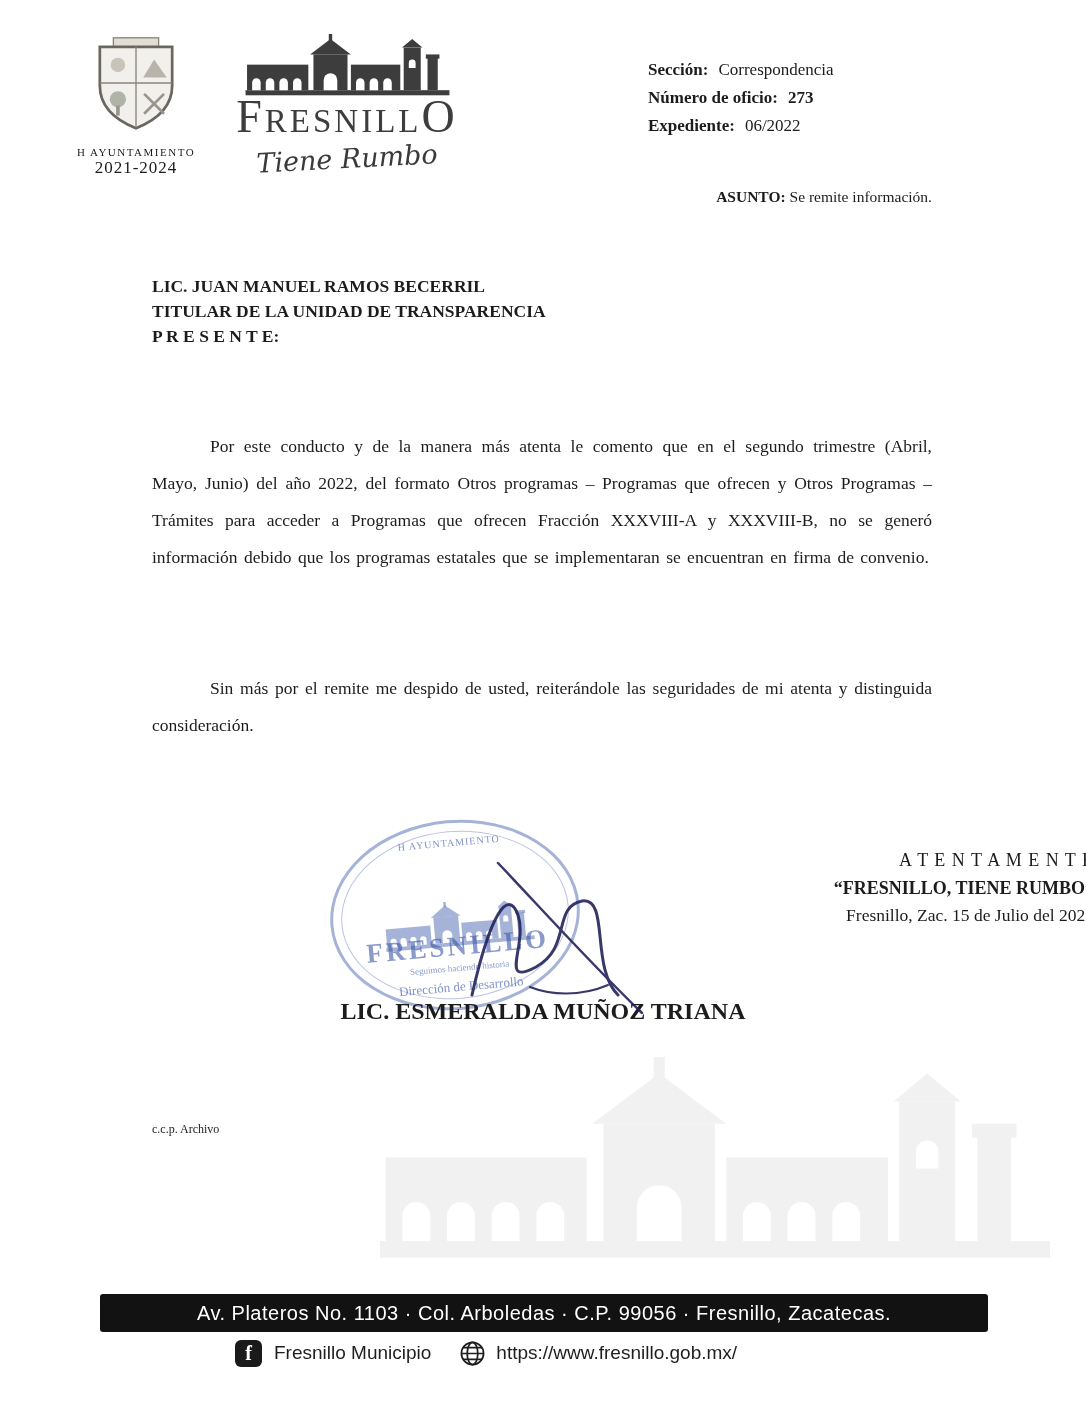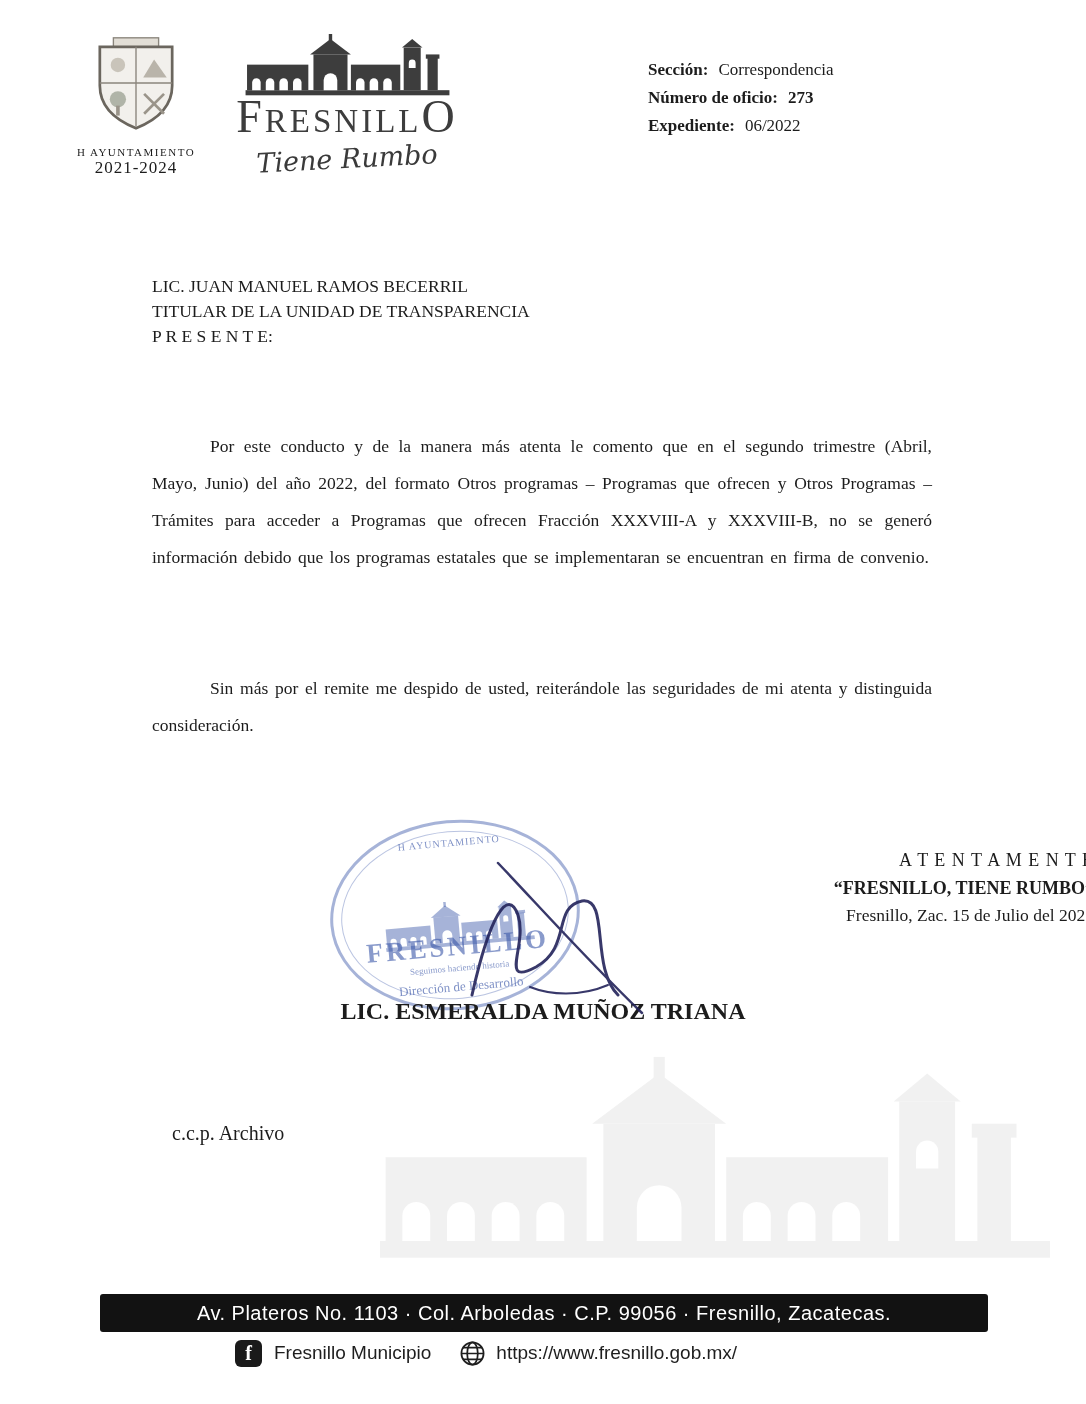--- a/index.html
+++ b/index.html
@@ -33,21 +33,21 @@
   .logo-word .big{font-size:46px;}
   .logo-tagline{font-family:"DejaVu Serif", serif;font-style:italic;font-size:27px;
     transform:rotate(-3deg);margin-top:2px;color:#3a3a3a;}
 
   .meta-block{left:648px;top:56px;width:320px;font-size:17px;line-height:28px;}
   .meta-line b{font-weight:bold;text-align:center;}
   .meta-gap{display:inline-block;width:10px;}
   .asunto-line{left:0;top:188px;width:932px;text-align:right;font-size:15.5px;}
 
   
-  .recipient{left:152px;top:274px;font-weight:normal;font-size:17.5px;line-height:25px;}
+  .recipient{left:152px;top:274px;font-weight:bold;font-size:17.5px;line-height:25px;}
 
   
   .para{left:152px;width:780px;font-size:17.5px;line-height:37px;
         text-align:justify;text-indent:58px;word-spacing:2px;}
   .para1{top:428px;}
   .para2{top:670px;}
 
   
   .stamp{
     left:330px;top:820px;width:250px;height:190px;
@@ -74,21 +74,21 @@
   .sig-lines{left:8px;top:850px;width:1086px;text-align:right;z-index:2;}
   .sig-atentamente{font-size:18px;letter-spacing:1px;}
   .sig-slogan{font-size:18px;font-weight:bold;margin-top:7px;padding-left:36px;}
   .sig-date{font-size:17.5px;margin-top:6px;}
 
   .sig-svg{left:440px;top:845px;width:230px;height:175px;z-index:3;}
 
   .sig-name-block{left:0;top:998px;width:1086px;text-align:center;z-index:2;
     font-weight:bold;font-size:24px;line-height:27px;}
 
-  .ccp{left:152px;top:1122px;font-size:20px;margin-left:20px;}
+  .ccp{left:152px;top:1122px;font-size:12px;}
 
   
   .watermark{left:380px;top:1055px;width:670px;height:210px;color:#444;opacity:0.07;z-index:0;}
 
   
   .footer-bar{
     left:100px;top:1294px;width:888px;height:38px;
     background:var(--footer_bar,#121212);
     border-radius:3px;
     color:var(--footer_text,#fff);
@@ -174,20 +174,24 @@
       <b>Sección:</b><span class="meta-gap"></span><span>Correspondencia</span>
     </div>
     <div class="meta-line">
       <b>Número de oficio:</b><span class="meta-gap"></span><b>273</b>
     </div>
     <div class="meta-line">
       <b>Expediente:</b><span class="meta-gap"></span><span>06/2022</span>
     </div>
   </div>
 
+  <div class="abs asunto-line">
+    <b>ASUNTO:</b>
+    <span>Se remite información.</span>
+  </div>
 
   <div class="abs recipient">
     <div>LIC. JUAN MANUEL RAMOS BECERRIL</div>
     <div>TITULAR DE LA UNIDAD DE TRANSPARENCIA</div>
     <div>P R E S E N T E:</div>
   </div>
 
   <div class="abs para para1">Por este conducto y de la manera más atenta le comento que en el segundo trimestre (Abril, Mayo, Junio) del año 2022, del formato Otros programas – Programas que ofrecen y Otros Programas – Trámites para acceder a Programas que ofrecen Fracción XXXVIII-A y XXXVIII-B, no se generó información debido que los programas estatales que se implementaran se encuentran en firma de convenio.</div>
   <div class="abs para para2">Sin más por el remite me despido de usted, reiterándole las seguridades de mi atenta y distinguida consideración.</div>
 

